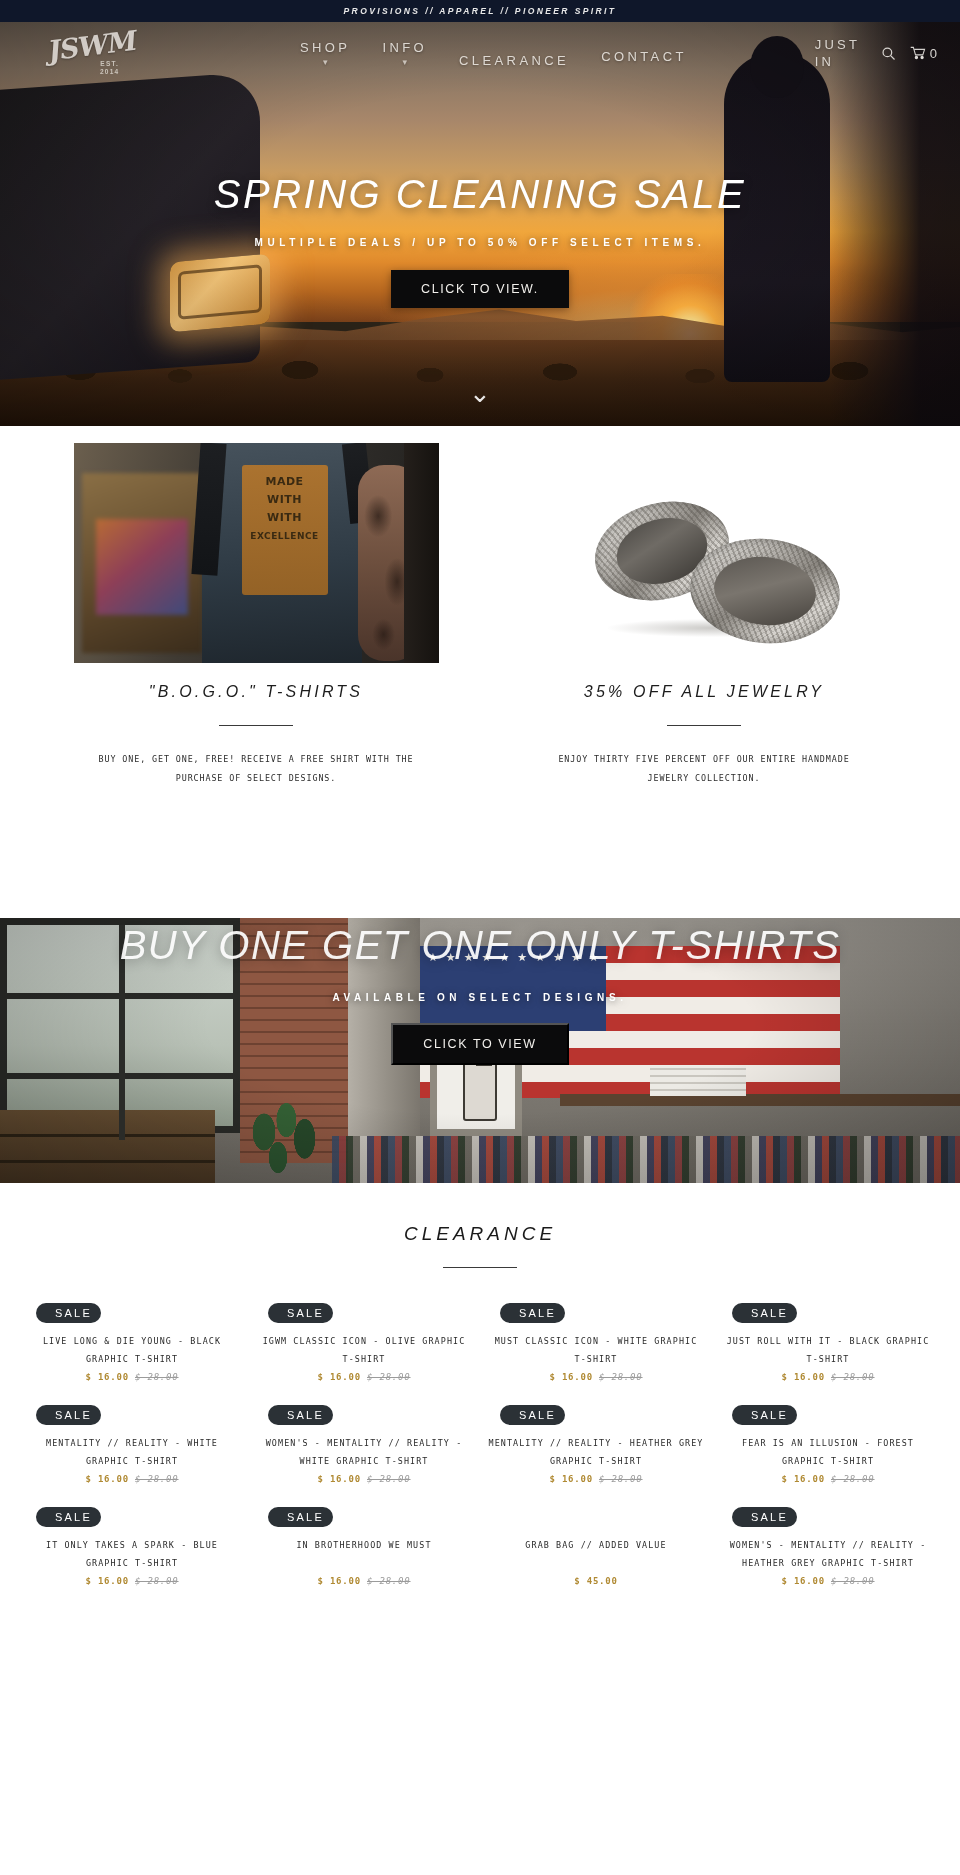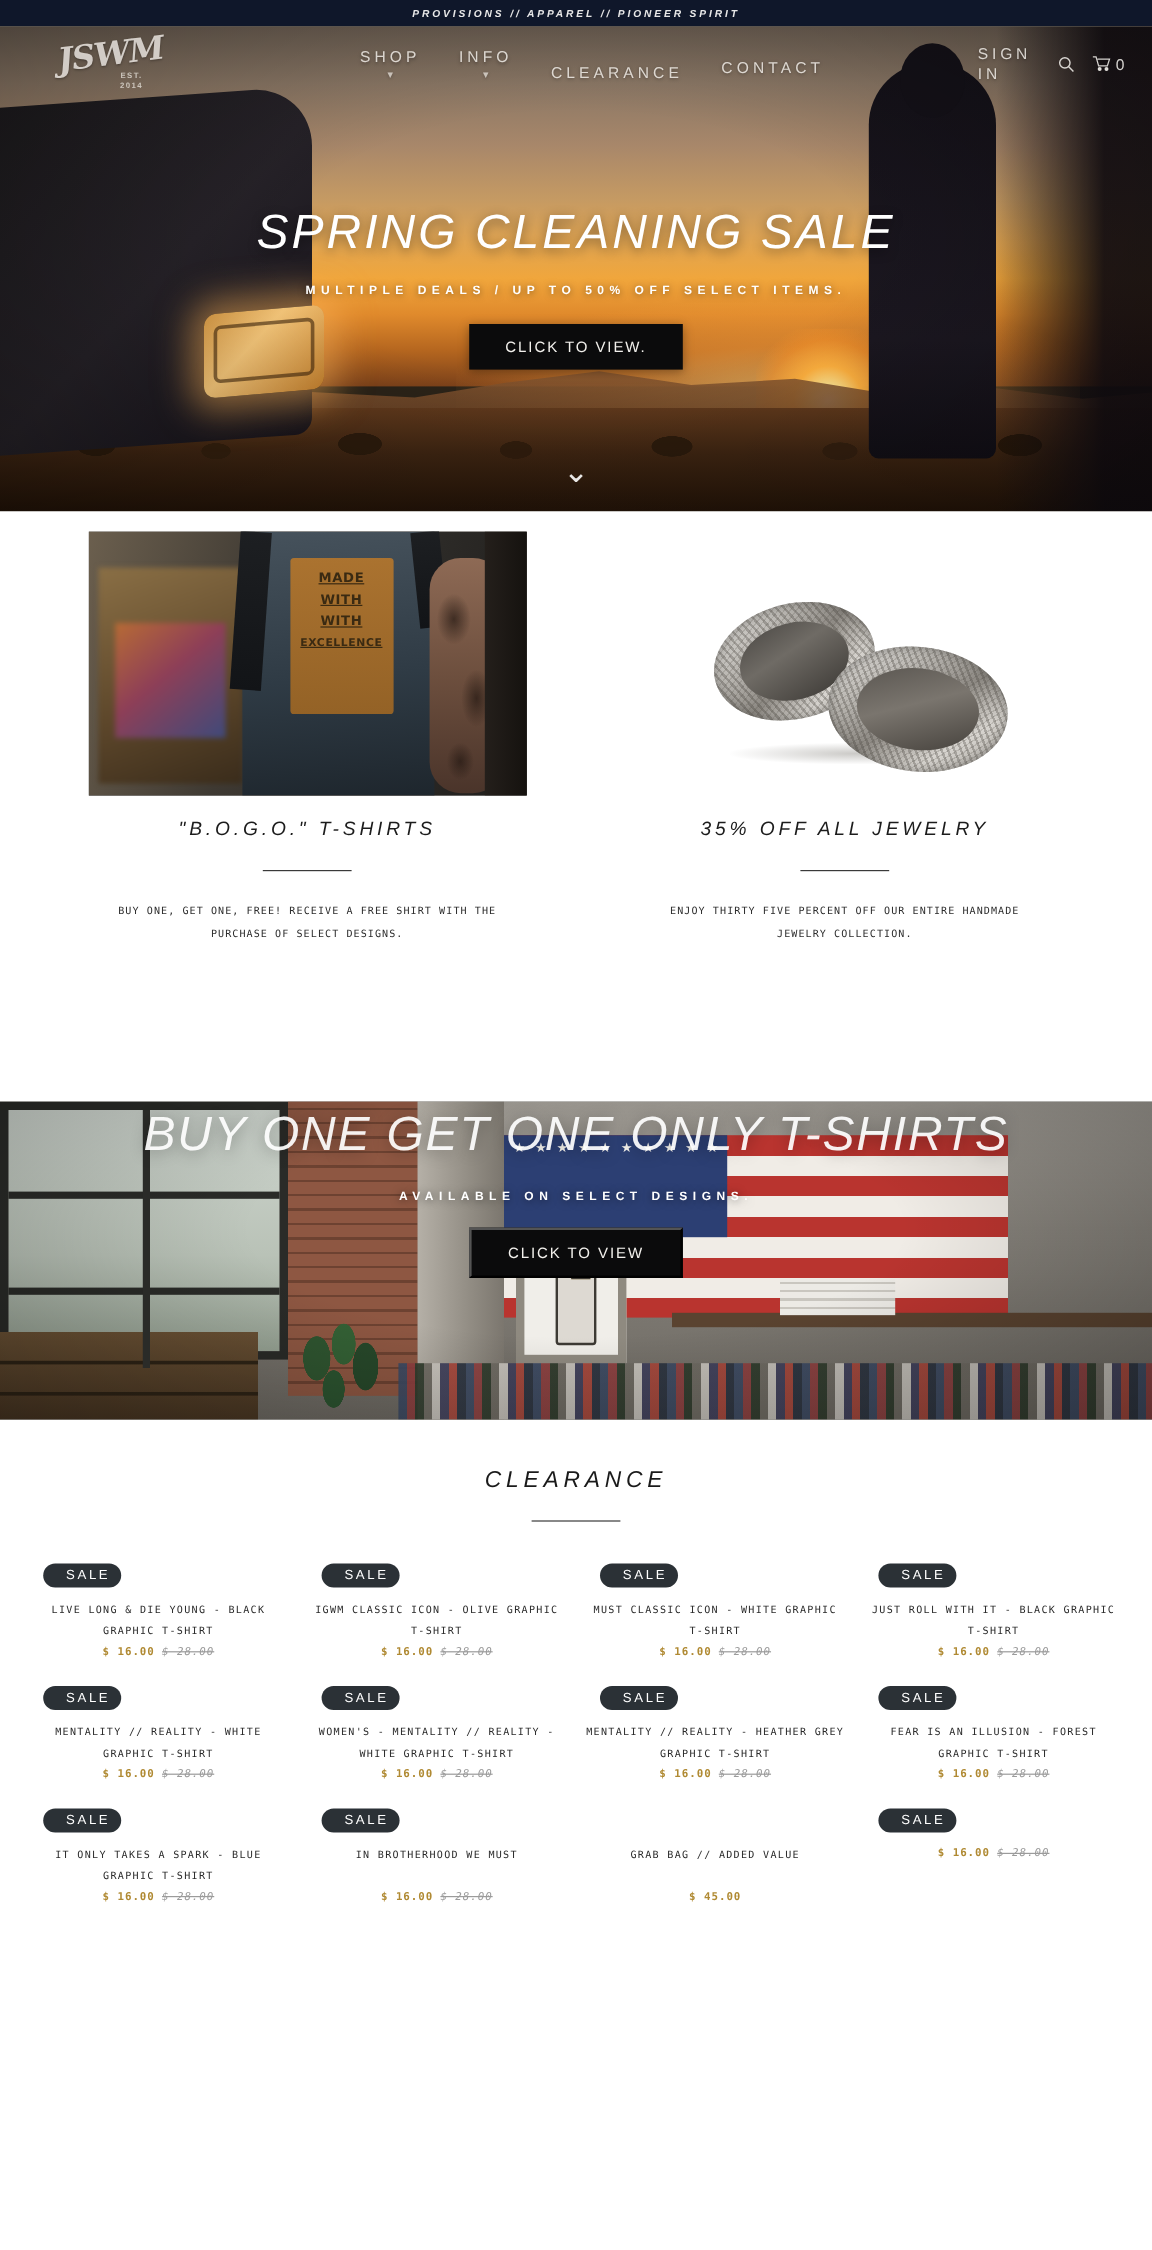--- a/index.html
+++ b/index.html
@@ -210,21 +210,20 @@
   .pa-print {
     position:absolute; left:168px; top:22px; width:86px; height:130px;
     background:linear-gradient(180deg,#b4762c 0%,#9d6624 100%);
     border-radius:3px; opacity:.92;
   }
   .pa-print-txt {
     position:absolute; left:168px; top:30px; width:86px;
     text-align:center; color:#3a2a12; font-weight:bold;
     font-size:11px; line-height:18px; letter-spacing:.5px;
     font-family:"DejaVu Sans", sans-serif;
-    text-decoration:underline;
   }
   .pa-arm {
     position:absolute; left:284px; top:22px; width:62px; height:196px;
     background:linear-gradient(180deg,#8e6a55 0%,#6d4f3e 50%,#4a342a 100%);
     border-radius:26px;
   }
   .pa-arm::after {
     content:""; position:absolute; inset:4px;
     background:
       radial-gradient(ellipse 20px 30px at 30% 25%, rgba(30,20,15,.65), transparent 70%),
@@ -475,21 +474,21 @@
       </div>
       <div class="navitem drop">
         <span>INFO</span>
         <span class="caret">▾</span>
       </div>
       <div class="navitem" style="margin-top:14px">CLEARANCE</div>
       <div class="navitem" style="margin-top:6px">CONTACT</div>
     </div>
 
     <div class="nav-right">
-      <div class="signin">SIGN IN</div>
+      <div class="signin">JUST IN</div>
       <div class="nav-ico">
         <span>
           <svg width="15" height="15" viewBox="0 0 16 16" fill="none" stroke="currentColor" stroke-width="1.3">
             <circle cx="6.8" cy="6.8" r="4.6"></circle>
               <line x1="10.3" y1="10.3" x2="14.4" y2="14.4"></line>
           </svg>
         </span>
       </div>
       <div class="nav-ico">
         <span>
@@ -659,16 +658,17 @@
         <div class="badge-wrap">
           <span class="badge hidden">SALE</span>
         </div>
         <div class="card-title">GRAB BAG // ADDED VALUE</div>
         <div class="card-price"><span class="price-sale">$ 45.00</span></div>
       </div>
       <div class="card">
         <div class="badge-wrap">
           <span class="badge">SALE</span>
         </div>
+        <div class="card-title">WOMEN'S - MENTALITY // REALITY - HEATHER GREY GRAPHIC T-SHIRT</div>
         <div class="card-price"><span class="price-sale">$ 16.00</span><span class="price-orig">$ 28.00</span></div>
       </div>
     </div>
 </div>
 
 </body></html>

